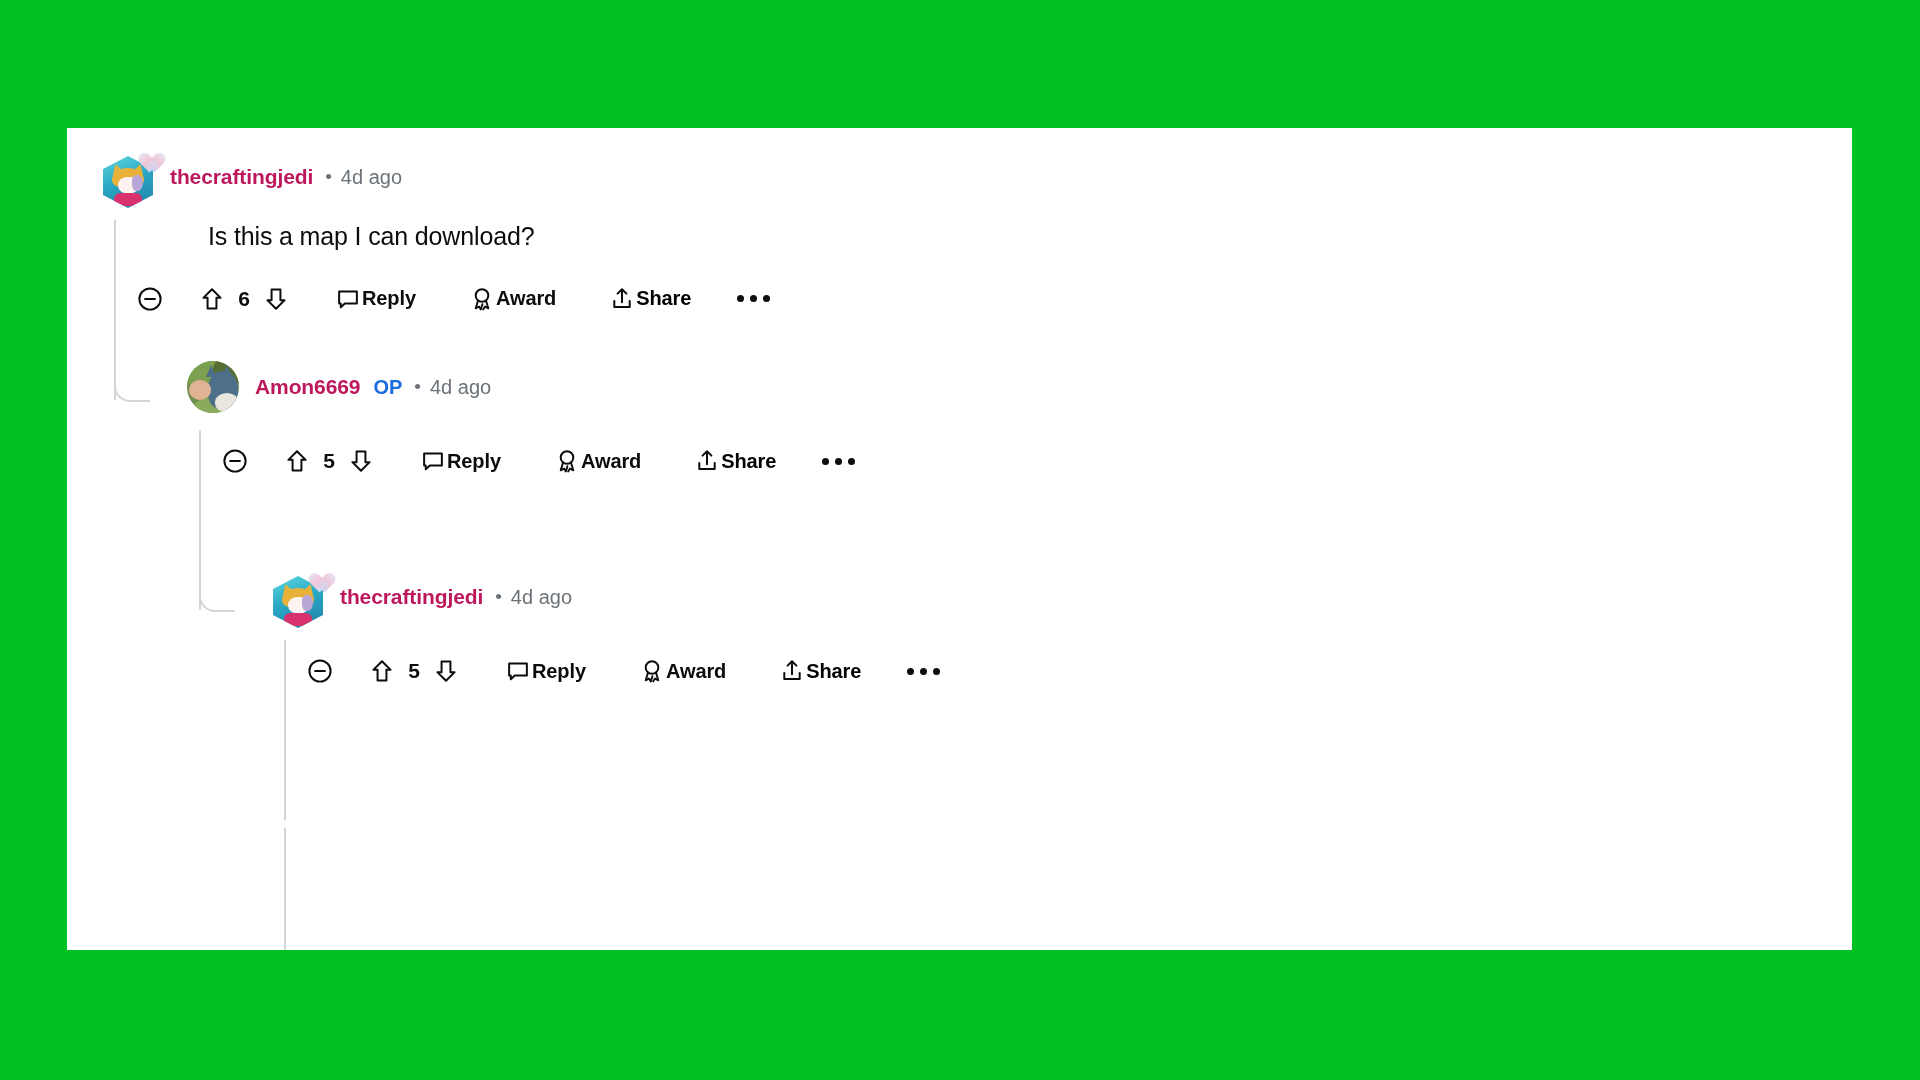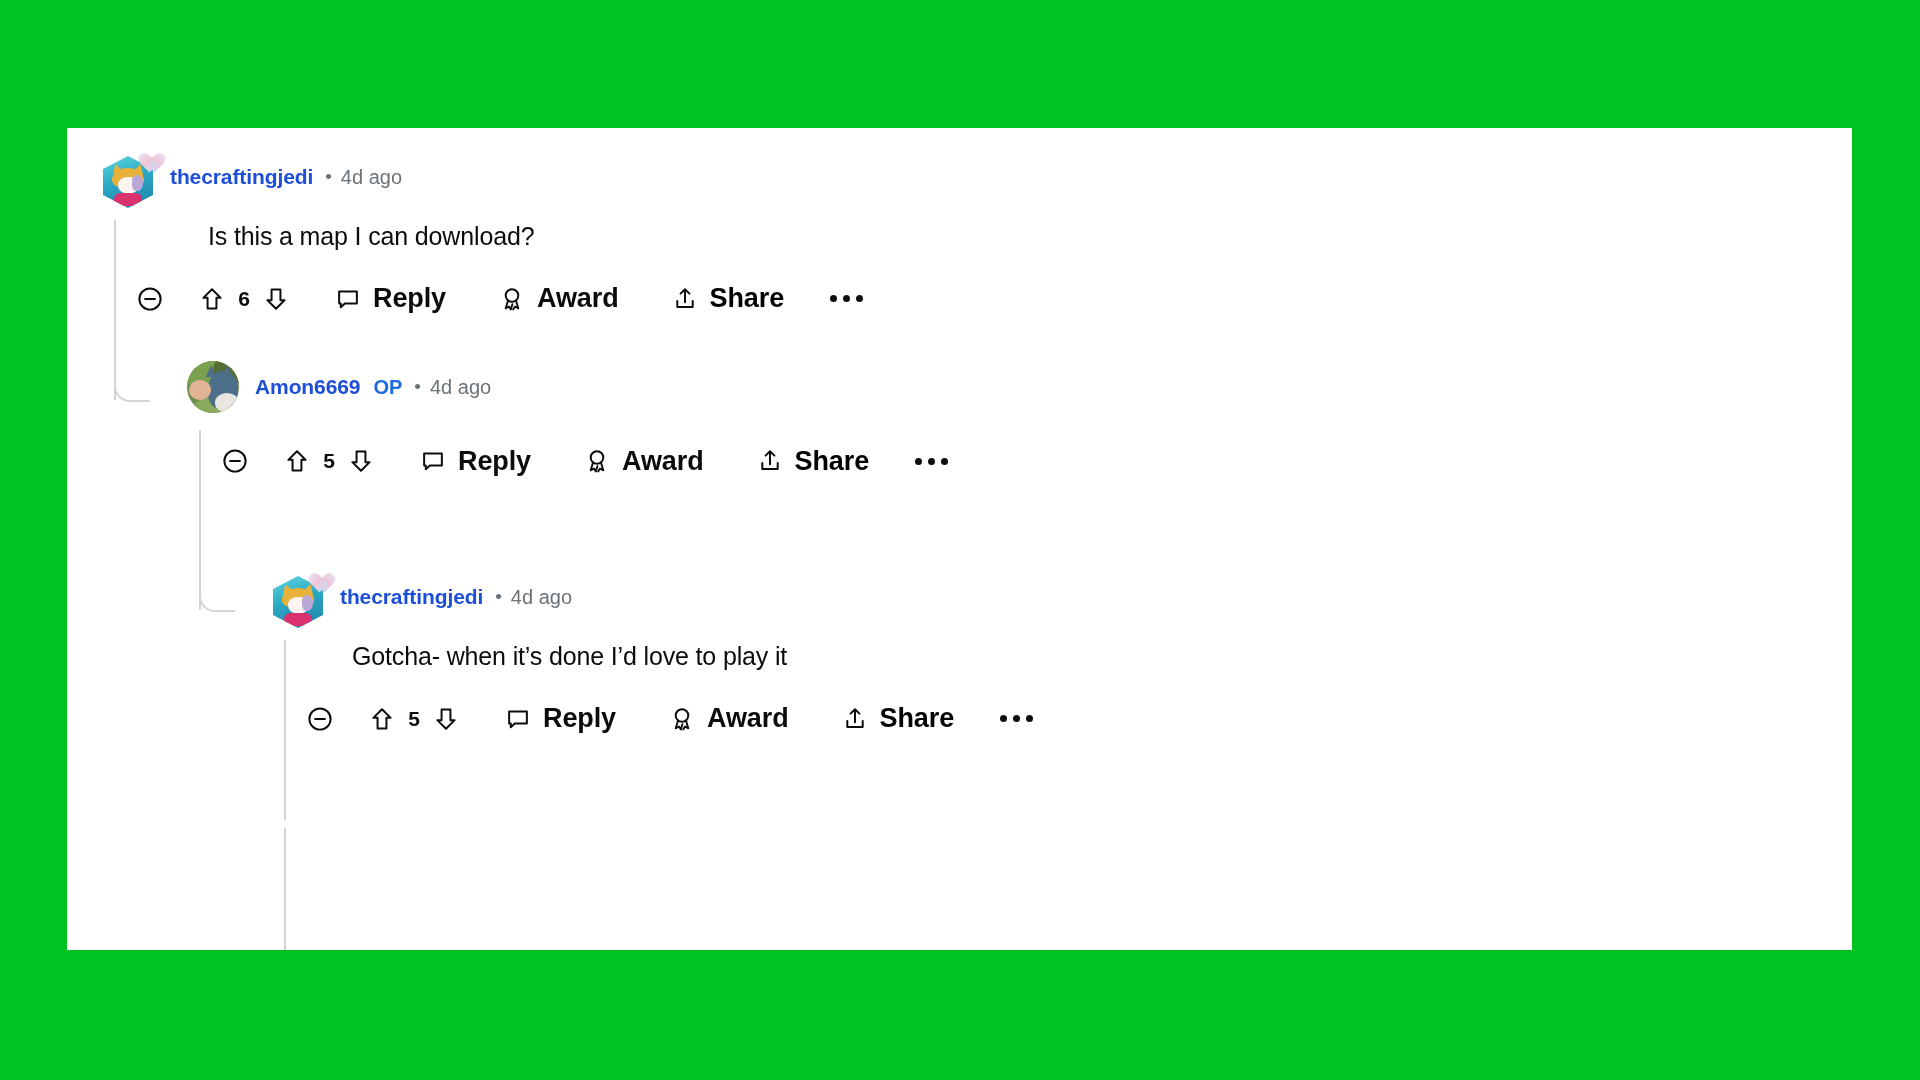--- a/index.html
+++ b/index.html
@@ -166,21 +166,21 @@
   .avatar-round .bag {
     position: absolute; left: 2px; top: 19px;
     width: 22px; height: 20px;
     background: #e0b394; border-radius: 50%;
   }
 
   
   .username {
     font-size: 21px;
     font-weight: 700;
-    color: #1d4ed8;
+    color: #be185d;
     letter-spacing: -0.1px;
   }
   .op-badge {
     font-size: 20px;
     font-weight: 700;
     color: #1c6ce0;
     margin-left: 13px;
   }
   .meta-dot {
     color: #6a7278;
@@ -208,23 +208,22 @@
     align-items: center;
     height: 58px;
     margin-top: 16px;
   }
   .act {
     display: flex;
     align-items: center;
     color: #0b0c0d;
   }
   .act-label {
-    font-size: 27px;
+    font-size: 20px;
     font-weight: 700;
-    margin-left: 11px;
     letter-spacing: -0.1px;
   }
   .vote-group {
     display: flex;
     align-items: center;
     margin-left: 34px;
   }
   .vote-count {
     font-size: 21px;
     font-weight: 700;
@@ -446,21 +445,20 @@
             <span class="hair"></span>
             <span class="shirt"></span>
           </div>
           <div class="avatar-heart"></div>
         </div>
         <span class="username">thecraftingjedi</span>
         <span class="meta-dot">•</span>
         <span class="timestamp">4d ago</span>
       </div>
 
-      <div class="comment-body" style="margin-left:82px;">Gotcha- when it’s done I’d love to play it</div>
 
       <div class="actions" style="margin-left:36px;">
         <span class="act">
           <svg width="28" height="28" viewBox="0 0 24 24" fill="none">
             <circle cx="12" cy="12" r="9.1" stroke="#0b0c0d" stroke-width="1.7"></circle>
             <line x1="7.8" y1="12" x2="16.2" y2="12" stroke="#0b0c0d" stroke-width="1.8" stroke-linecap="round"></line>
           </svg>
         </span>
 
         <span class="vote-group">

